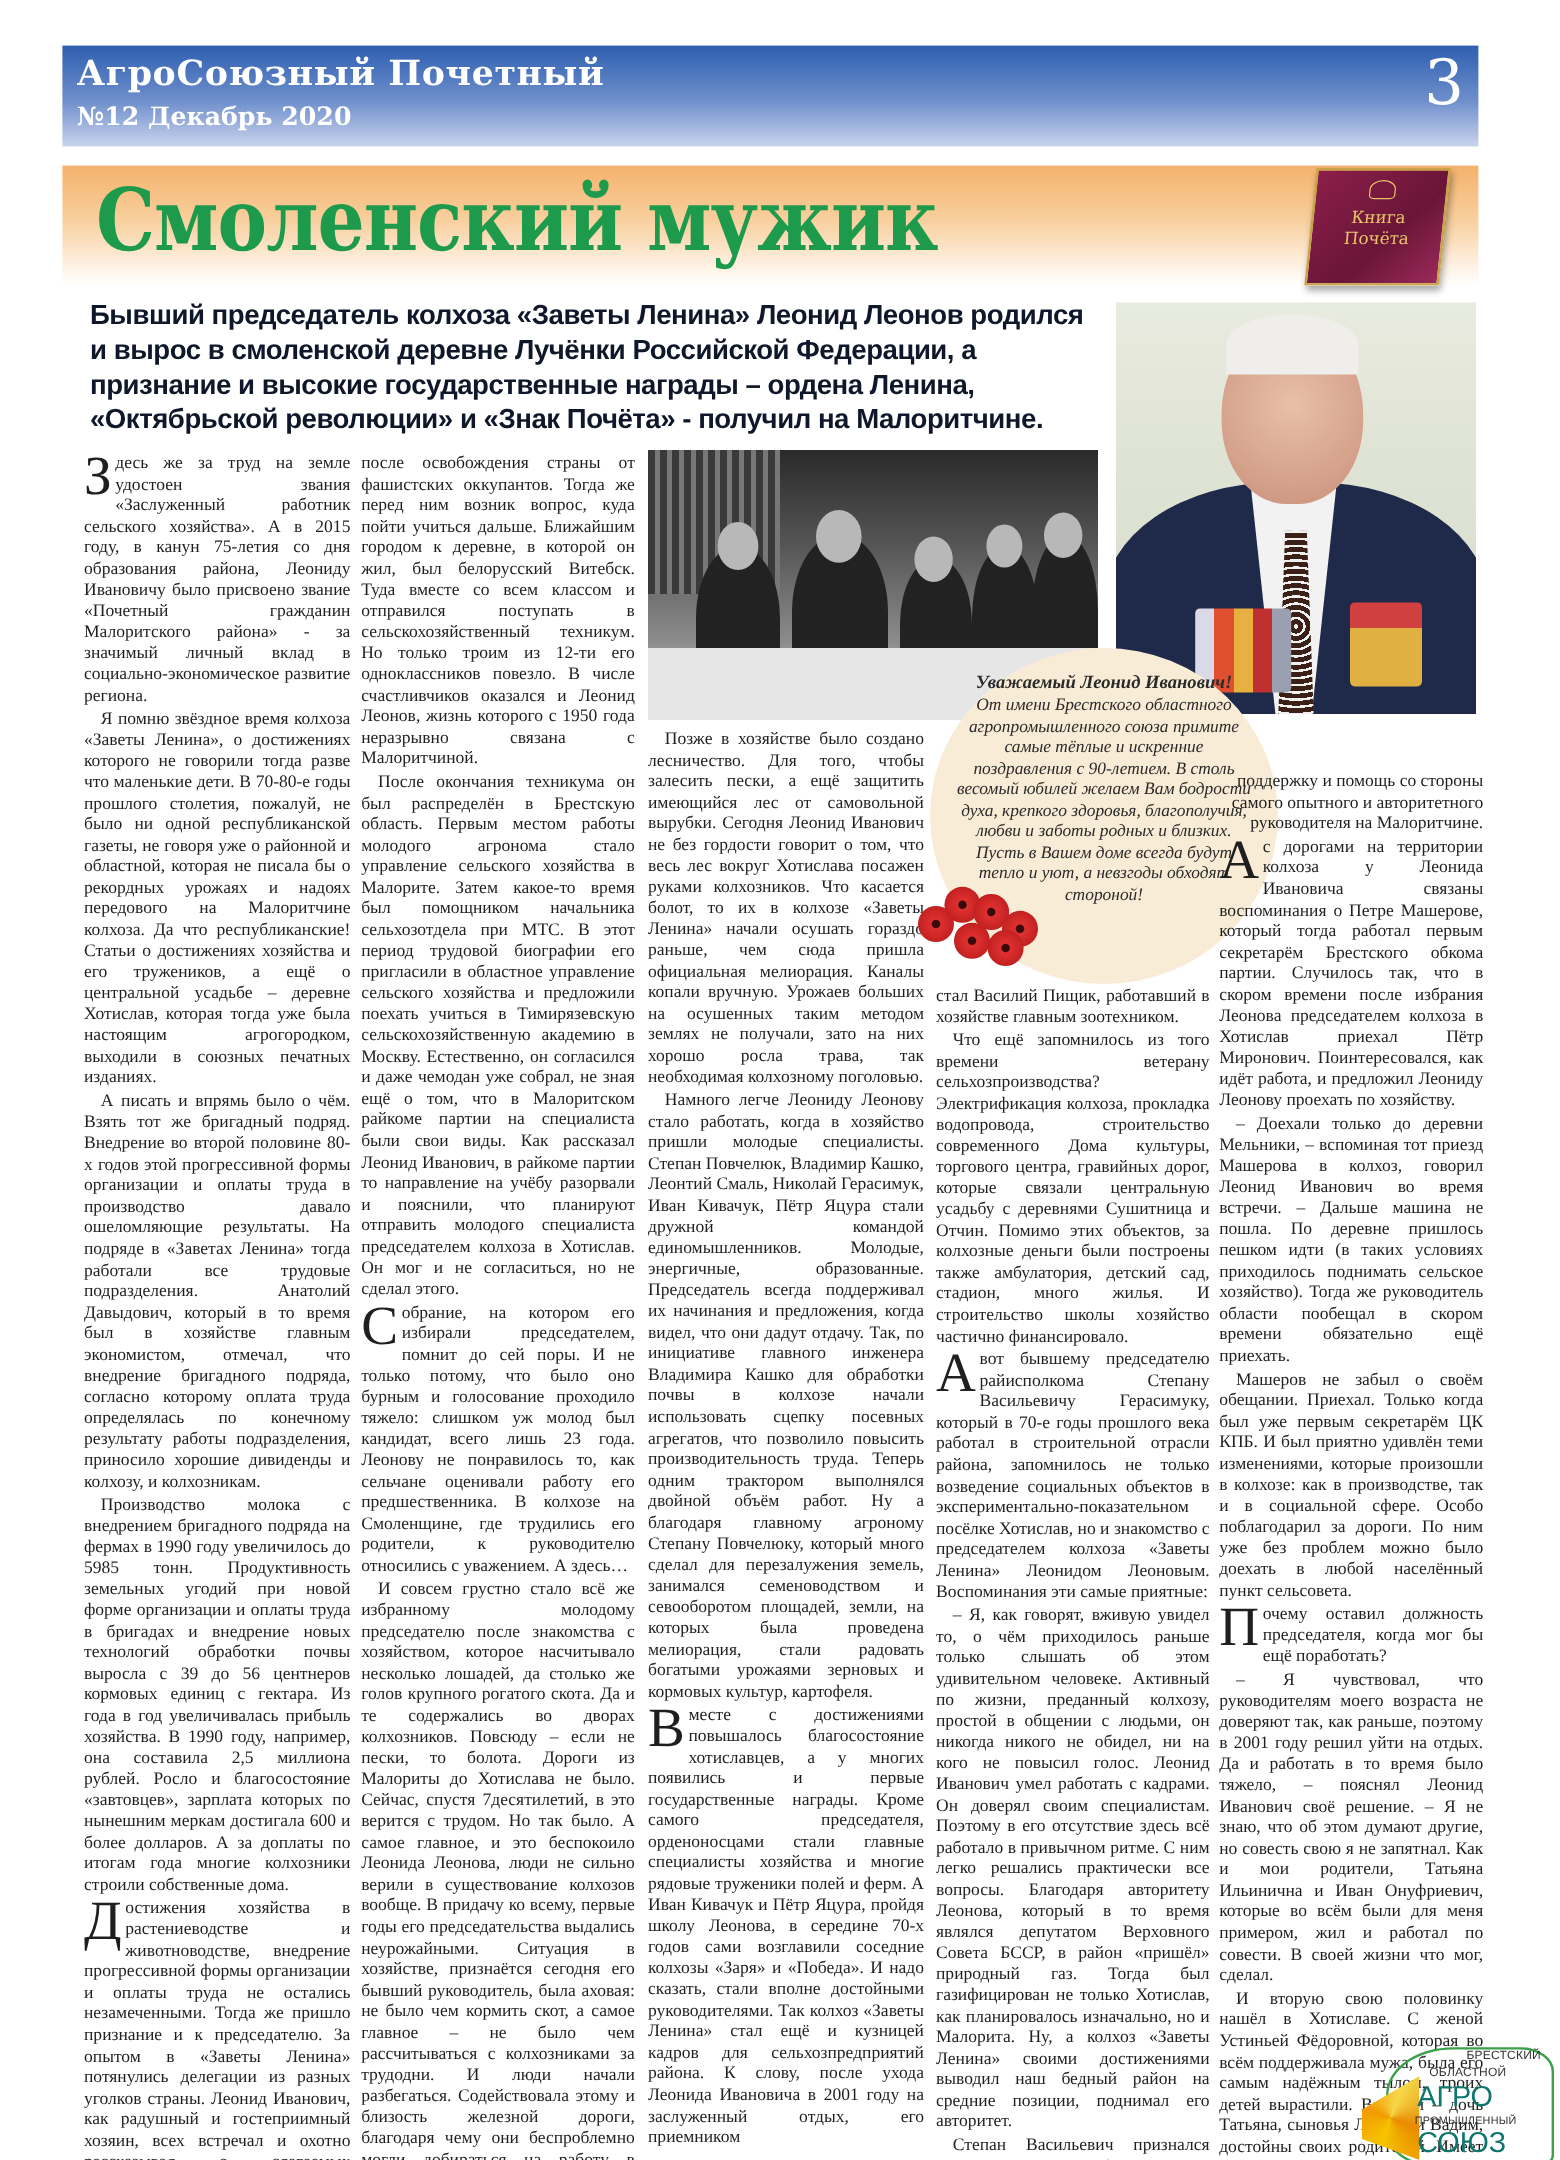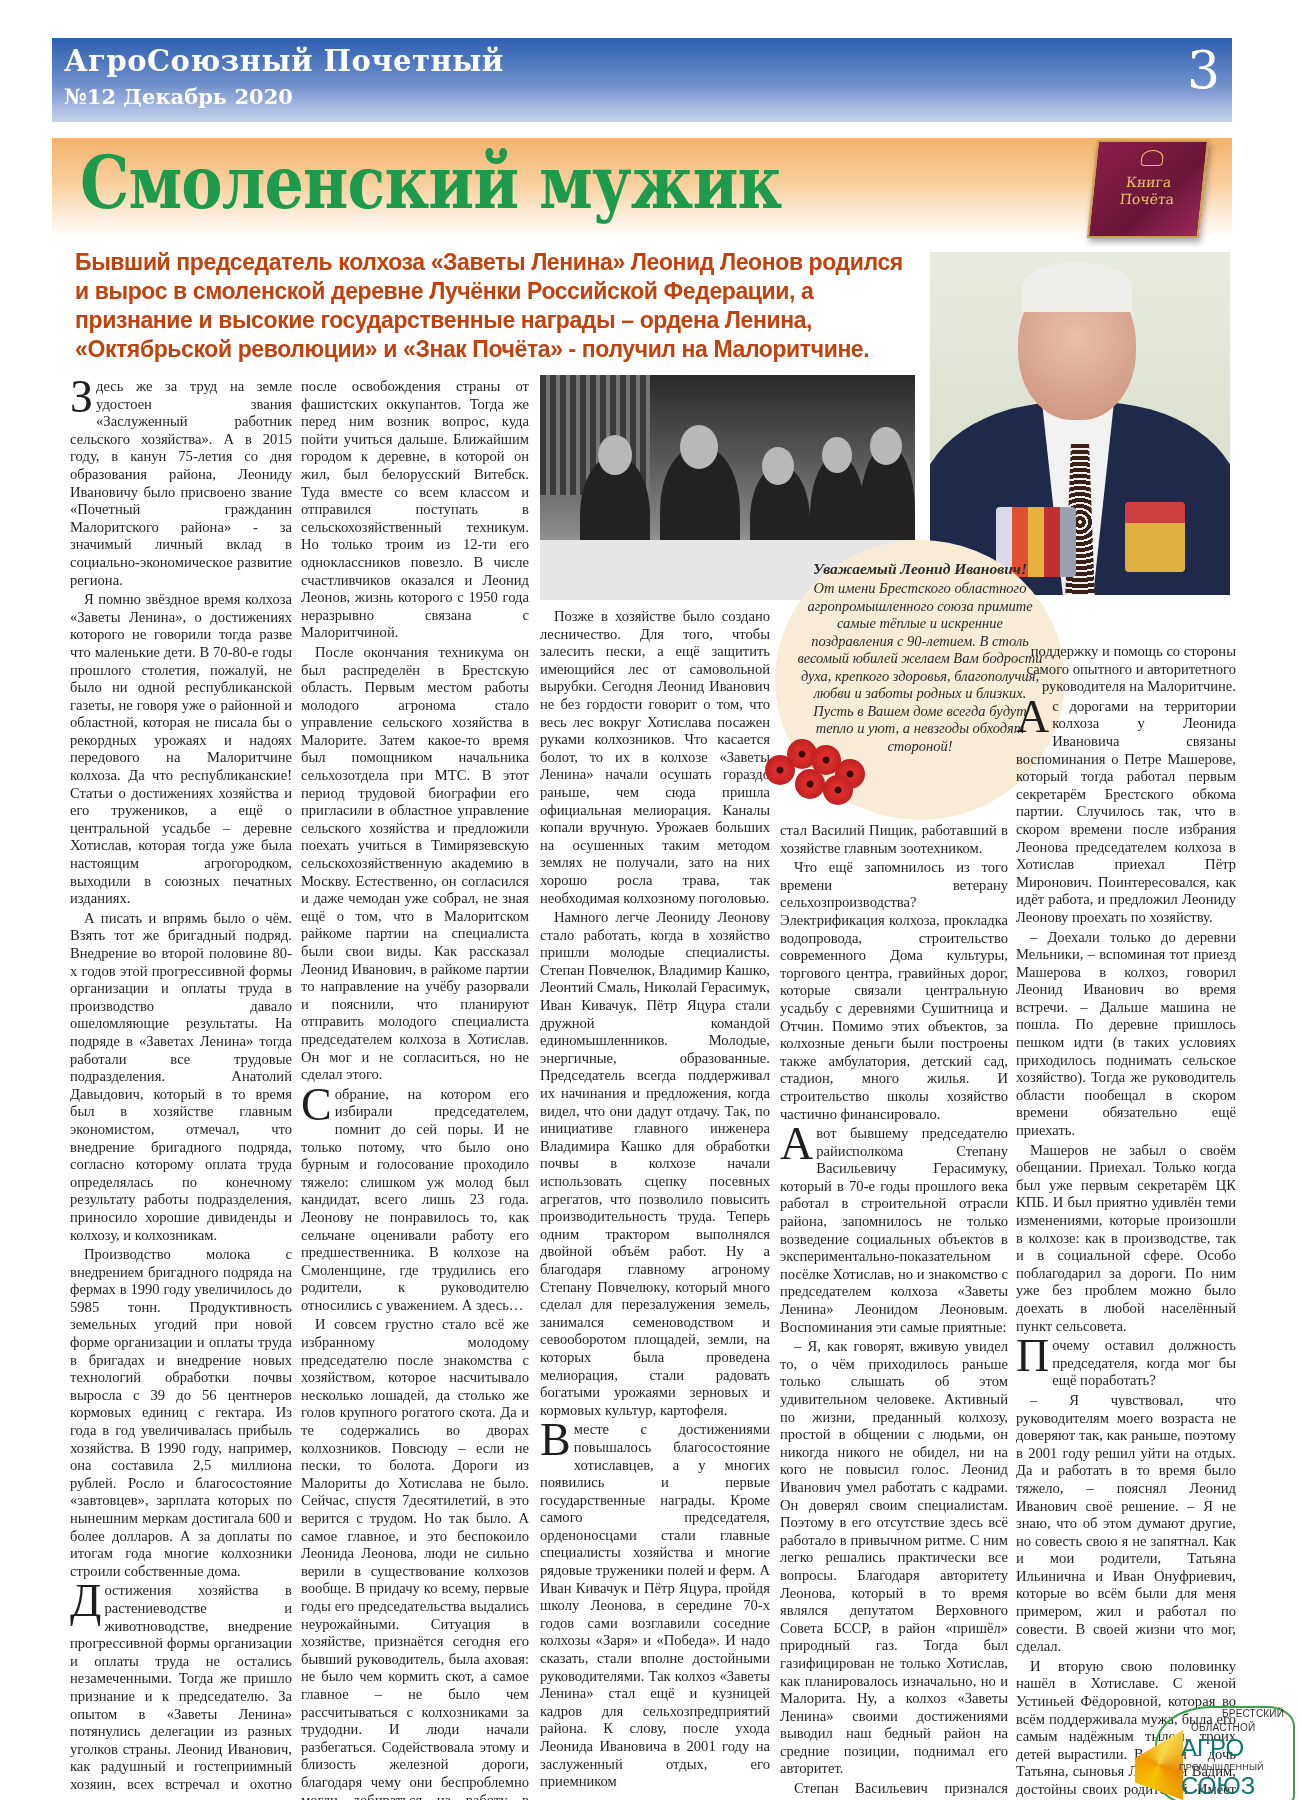--- a/index.html
+++ b/index.html
@@ -43,21 +43,21 @@
   .book .book-title {
     position: absolute; left: 0; right: 0; top: 32px; text-align: center;
     color: #e8c46a; font-family: "DejaVu Serif", serif; font-size: 14px; line-height: 17px;
     white-space: pre-line;
   }
   .book .ornament { position: absolute; left: 44px; top: 8px; width: 22px; height: 16px; border: 1px solid #e8c46a; border-radius: 50% 50% 20% 20%; }
 
   .lead {
     position: absolute; left: 75px; top: 248px; width: 845px;
     font-family: "Liberation Sans", sans-serif; font-weight: bold; font-size: 23px; line-height: 29px;
-    color: #c2410c; letter-spacing: -0.4px;
+    color: #0f172a; letter-spacing: -0.4px;
   }
 
   .portrait {
     position: absolute; left: 930px; top: 252px; width: 300px; height: 343px;
     background: linear-gradient(180deg, #e8ebdf 0%, #dfe3d4 40%, #d8dccb 100%);
     overflow: hidden;
   }
   .portrait .head { position: absolute; left: 88px; top: 18px; width: 118px; height: 150px; border-radius: 50% 50% 46% 46%; background: radial-gradient(circle at 50% 45%, #e9c0a8, #c9907a); }
   .portrait .hair { position: absolute; left: 92px; top: 10px; width: 110px; height: 50px; border-radius: 50% 50% 0 0; background: #f0eeea; }
   .portrait .suit { position: absolute; left: -10px; top: 150px; width: 320px; height: 220px; border-radius: 45% 45% 0 0; background: #1f2a4a; }

